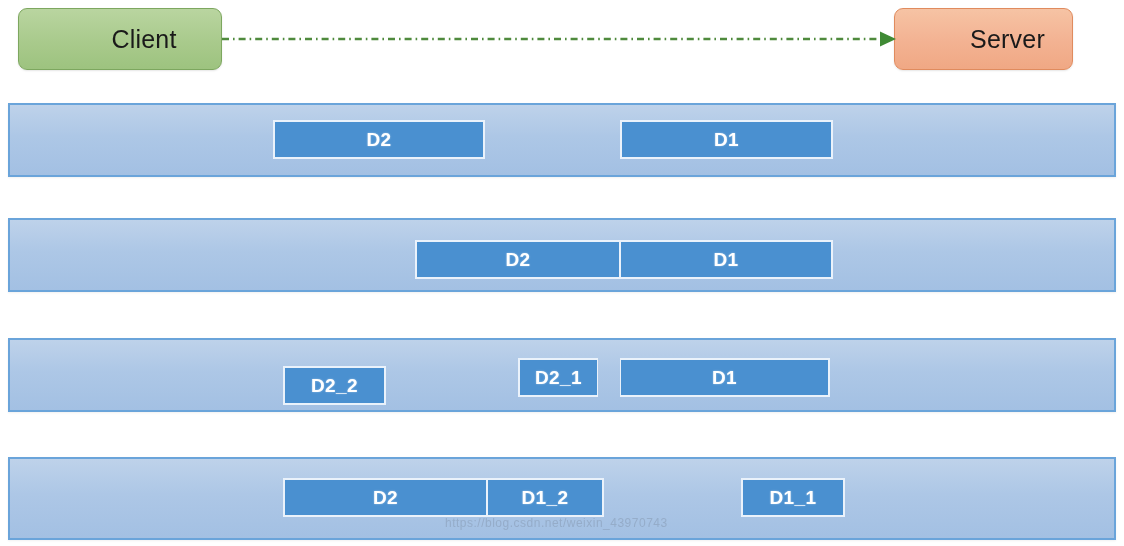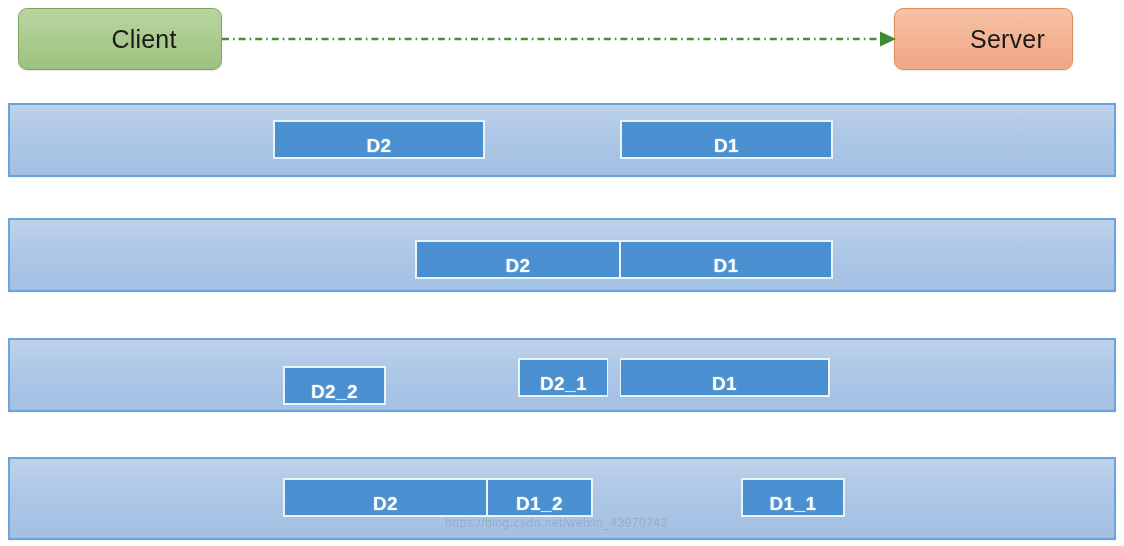--- a/index.html
+++ b/index.html
@@ -72,21 +72,21 @@
   .bar-r4 { top: 457px; height: 83px; }
 
   
   .seg {
     position: absolute;
     box-sizing: border-box;
     height: 39px;
     background: #4a90d0;
     border: 2px solid #eaf2fb;
     display: flex;
-    align-items: flex-end;
+    align-items: center;
     justify-content: center;
     color: #ffffff;
     font-size: 19px;
     font-weight: 600;
     letter-spacing: .4px;
     text-shadow: 0 0 2px rgba(255,255,255,.45);
   }
   
   .seg.join-right { border-right-width: 1px; }
   .seg.join-left  { border-left-width: 1px; }
@@ -140,30 +140,30 @@
       </div>
       <div class="seg join-right" style="left: 415px; top: 240px; width: 205px;">
         <span>D2</span>
       </div>
       <div class="seg join-left" style="left: 620px; top: 240px; width: 213px;">
         <span>D1</span>
       </div>
       <div class="seg" style="left: 283px; top: 358px; width: 103px; margin-top: 8px;">
         <span>D2_2</span>
       </div>
-      <div class="seg join-right" style="left: 518px; top: 358px; width: 90px;">
+      <div class="seg join-right" style="left: 518px; top: 358px; width: 80px;">
         <span>D2_1</span>
       </div>
       <div class="seg join-left" style="left: 620px; top: 358px; width: 210px;">
         <span>D1</span>
       </div>
       <div class="seg join-right" style="left: 283px; top: 478px; width: 204px;">
         <span>D2</span>
       </div>
-      <div class="seg join-left" style="left: 487px; top: 478px; width: 106px;">
+      <div class="seg join-left" style="left: 487px; top: 478px; width: 117px;">
         <span>D1_2</span>
       </div>
       <div class="seg" style="left: 723px; top: 478px; width: 104px; margin-left: 18px;">
         <span>D1_1</span>
       </div>
     </div>
 
   <div class="watermark">https://blog.csdn.net/weixin_43970743</div>
 
 </div>

